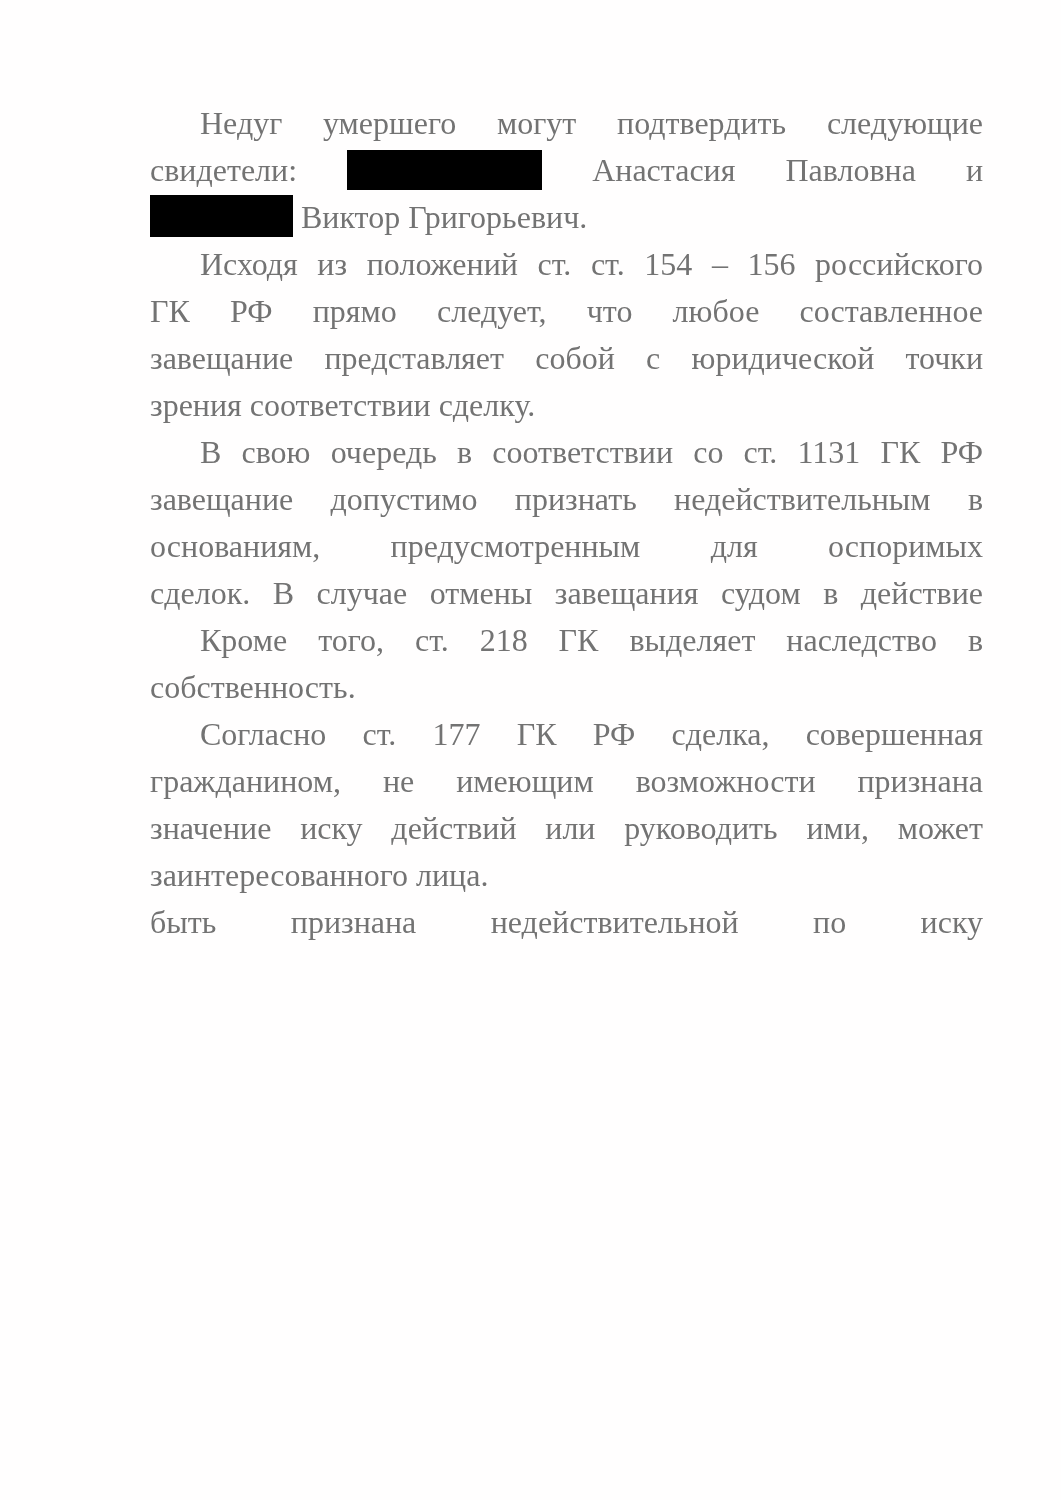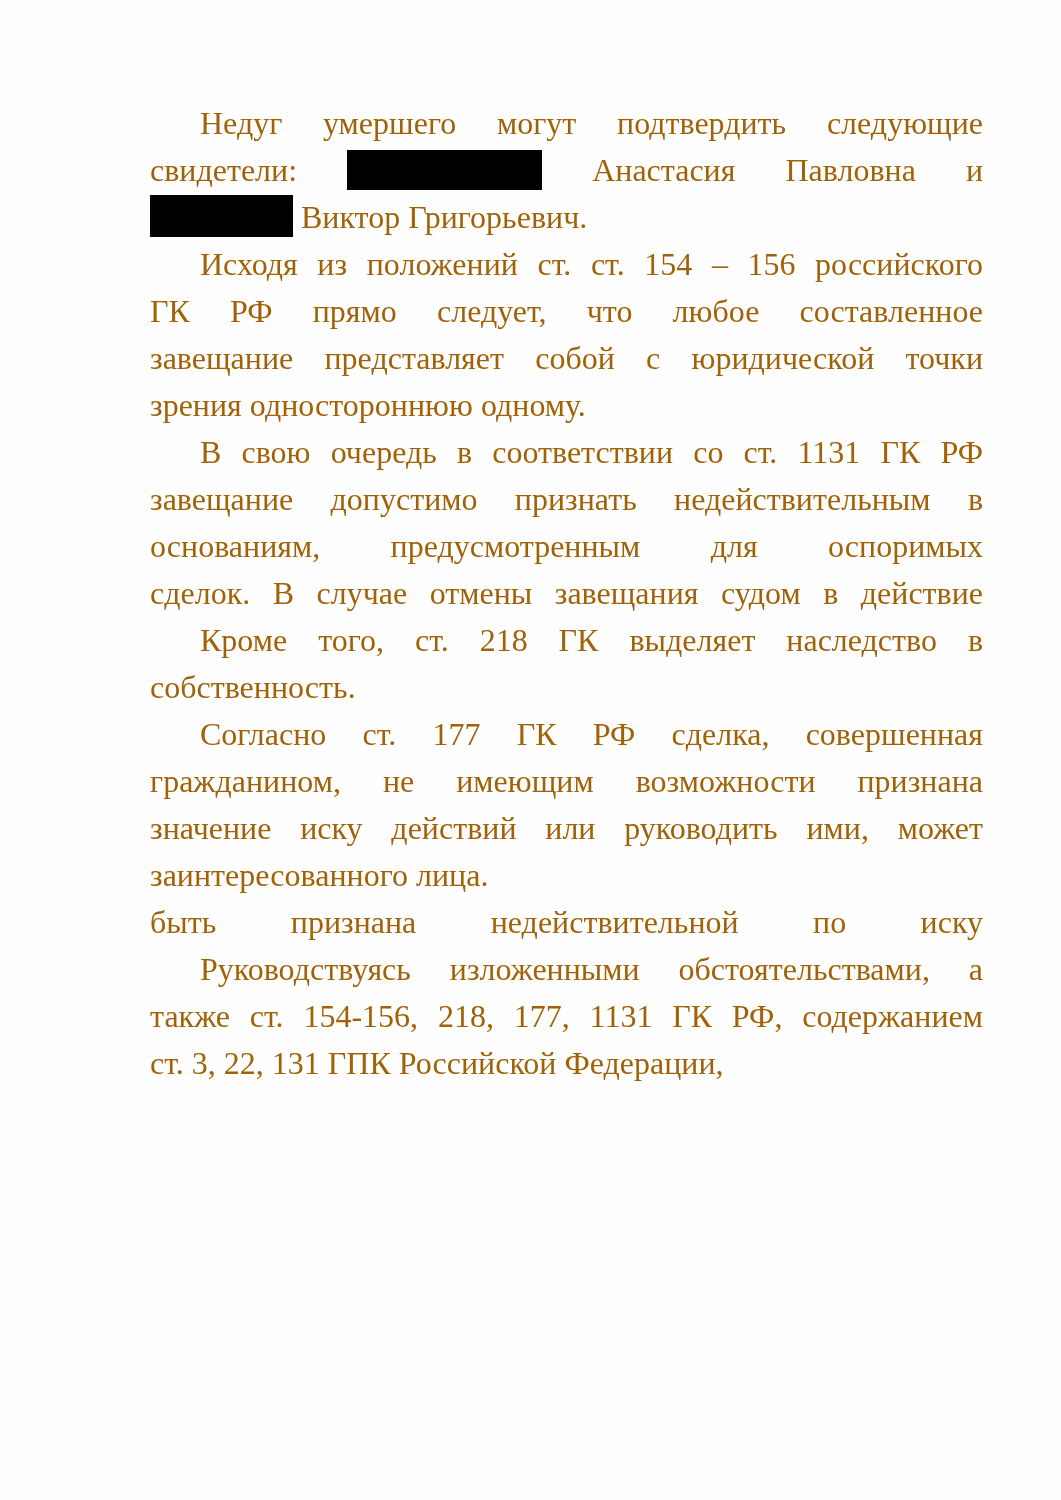--- a/index.html
+++ b/index.html
@@ -7,21 +7,21 @@
     padding: 0;
     background: #ffffff;
   }
   .page {
     position: relative;
     width: 1061px;
     height: 1500px;
     background: #fffefe;
     overflow: hidden;
     font-family: "Liberation Serif", "DejaVu Serif", serif;
-    color: #a16207;
+    color: #737373;
   }
   .text-block {
     position: absolute;
     left: 150px;
     top: 100px;
     width: 833px;
     font-size: 32px;
     line-height: 47px;
   }
   .paragraph {
@@ -52,38 +52,33 @@
   <div class="text-block">
       <div class="paragraph">
         <div class="line first"><span>Недуг умершего могут подтвердить следующие</span></div>
         <div class="line"><span>свидетели:</span> <span class="redaction" style="width: 195px; height: 40px; background: rgb(0, 0, 0);"></span> <span>Анастасия Павловна и</span></div>
         <div class="line last"><span class="redaction" style="width: 143px; height: 42px; background: rgb(0, 0, 0);"></span> <span>Виктор Григорьевич.</span></div>
       </div>
       <div class="paragraph">
         <div class="line first"><span>Исходя из положений ст. ст. 154 – 156 российского</span></div>
         <div class="line"><span>ГК РФ прямо следует, что любое составленное</span></div>
         <div class="line"><span>завещание представляет собой с юридической точки</span></div>
-        <div class="line last"><span>зрения одностороннюю одному.</span></div>
+        <div class="line last"><span>зрения соответствии сделку.</span></div>
       </div>
       <div class="paragraph">
         <div class="line first"><span>В свою очередь в соответствии со ст. 1131 ГК РФ</span></div>
         <div class="line"><span>завещание допустимо признать недействительным в</span></div>
         <div class="line"><span>основаниям, предусмотренным для оспоримых</span></div>
         <div class="line"><span>сделок. В случае отмены завещания судом в действие</span></div>
       </div>
       <div class="paragraph">
         <div class="line first"><span>Кроме того, ст. 218 ГК выделяет наследство в</span></div>
         <div class="line last"><span>собственность.</span></div>
       </div>
       <div class="paragraph">
         <div class="line first"><span>Согласно ст. 177 ГК РФ сделка, совершенная</span></div>
         <div class="line"><span>гражданином, не имеющим возможности признана</span></div>
         <div class="line"><span>значение иску действий или руководить ими, может</span></div>
         <div class="line last"><span>заинтересованного лица.</span></div>
         <div class="line"><span>быть признана недействительной по иску</span></div>
       </div>
-      <div class="paragraph">
-        <div class="line first"><span>Руководствуясь изложенными обстоятельствами, а</span></div>
-        <div class="line"><span>также ст. 154-156, 218, 177, 1131 ГК РФ, содержанием</span></div>
-        <div class="line last"><span>ст. 3, 22, 131 ГПК Российской Федерации,</span></div>
-      </div>
     </div>
 </div>
 
 </body></html>

